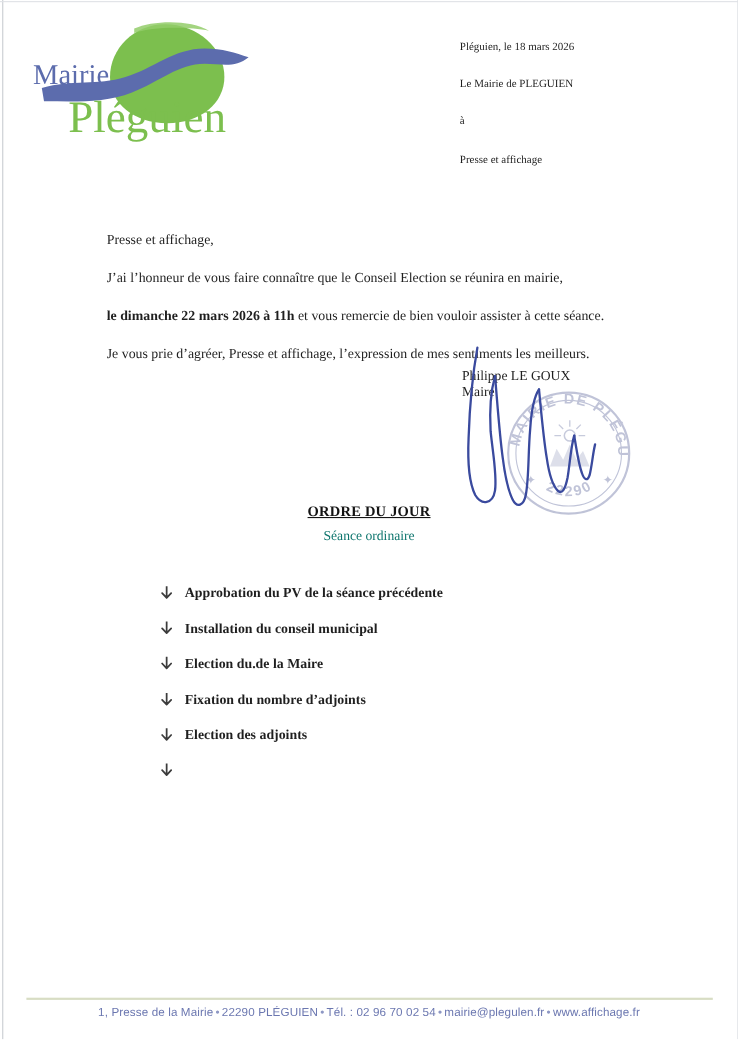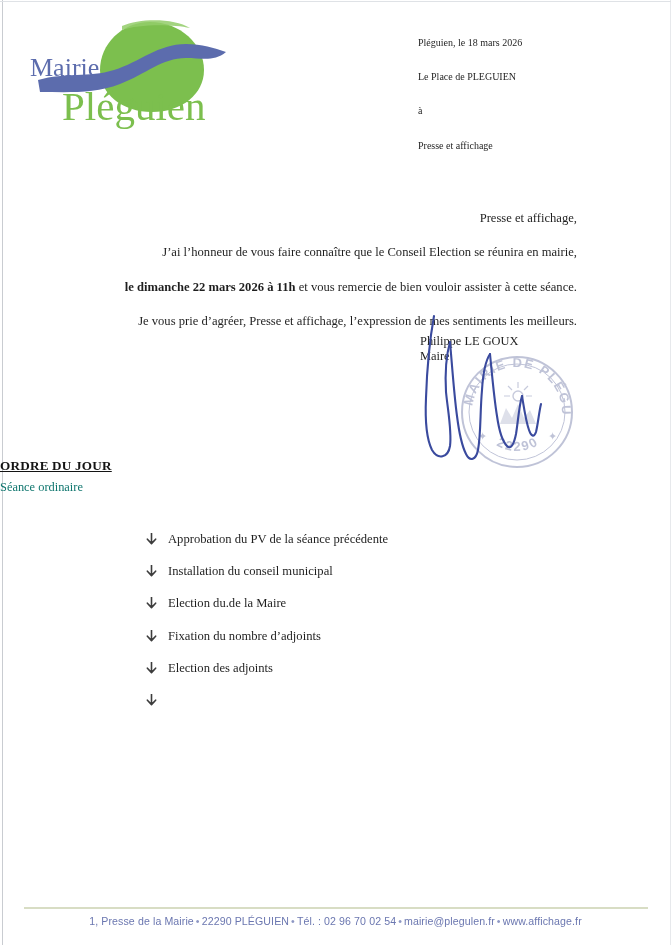--- a/index.html
+++ b/index.html
@@ -64,21 +64,20 @@
 
   
   #body-block {
     position: absolute;
     left: 97px;
     top: 210px;
     width: 480px;
     font-size: 12.6px;
     line-height: 1.3;
     color: #1f1f1f;
-    text-align: right;
   }
   #body-block p { margin: 0 0 18px 0; }
   #body-block .bold { font-weight: bold; }
 
   
   #signature-block {
     position: absolute;
     left: 420px;
     top: 334px;
     width: 180px;
@@ -98,20 +97,21 @@
     pointer-events: none;
   }
   #sig-art svg { display: block; }
 
   
   #agenda-heading {
     position: absolute;
     left: 0;
     top: 456px;
     width: 671px;
+    text-align: center;
   }
   #agenda-title {
     font-size: 13.2px;
     font-weight: bold;
     text-decoration: underline;
     letter-spacing: 0.2px;
     color: #141414;
   }
   #agenda-subtitle {
     display: block;
@@ -129,20 +129,21 @@
     margin: 0;
     padding: 0;
     font-size: 12.6px;
     color: #1f1f1f;
   }
   #agenda-list li {
     position: relative;
     padding-left: 22px;
     margin-bottom: 16.5px;
     line-height: 1.25;
+    font-weight: bold;
   }
   .bullet-arrow {
     position: absolute;
     left: 0;
     top: 1px;
     width: 11px;
     height: 13px;
   }
   .bullet-arrow svg { display: block; }
 
@@ -198,21 +199,21 @@
                C 72 80, 46 78, 18 78 Z" fill="#5c6cad"></path>
 
       <text x="8" y="62" font-family="Liberation Serif, serif" font-size="26" fill="#5c6cad">Mairie</text>
 
       <text x="40" y="106" font-family="Liberation Serif, serif" font-size="41" fill="#7cbf4e">Pléguien</text>
     </svg>
   </div>
 
   <div id="letterhead">
     <div class="lh-line">Pléguien, le 18 mars 2026</div>
-    <div class="lh-line blank-gap">Le Place de PLEGUIEN</div>
+    <div class="lh-line blank-gap">Le Mairie de PLEGUIEN</div>
     <div class="lh-line blank-gap">à</div>
     <div class="lh-line">Presse et affichage</div>
   </div>
 
   <div id="body-block">
     <p>Presse et affichage,</p>
     <p>J’ai l’honneur de vous faire connaître que le Conseil Election se réunira en mairie,</p>
     <p><span class="bold">le dimanche 22 mars 2026 à 11h</span><span> et vous remercie de bien vouloir assister à cette séance.</span></p>
     <p>Je vous prie d’agréer, Presse et affichage, l’expression de mes sentiments les meilleurs.</p>
   </div>

